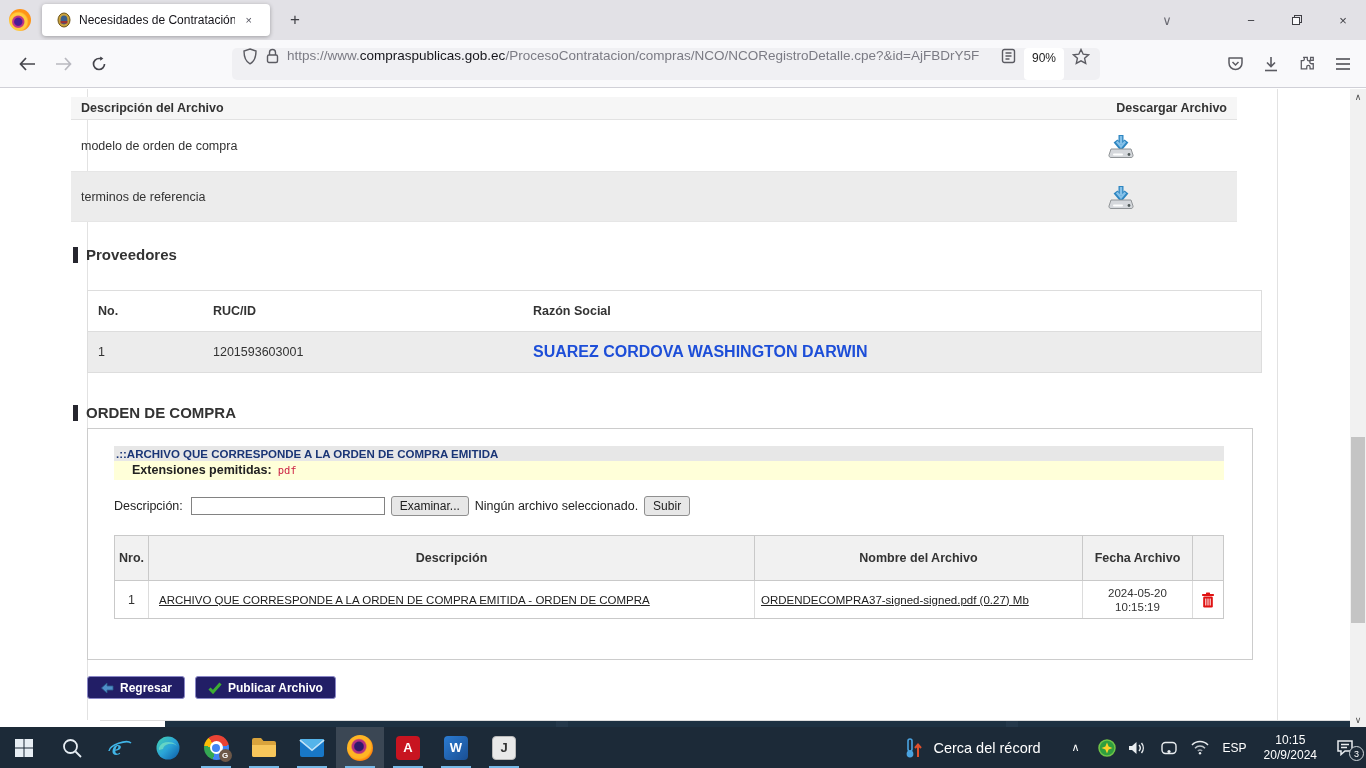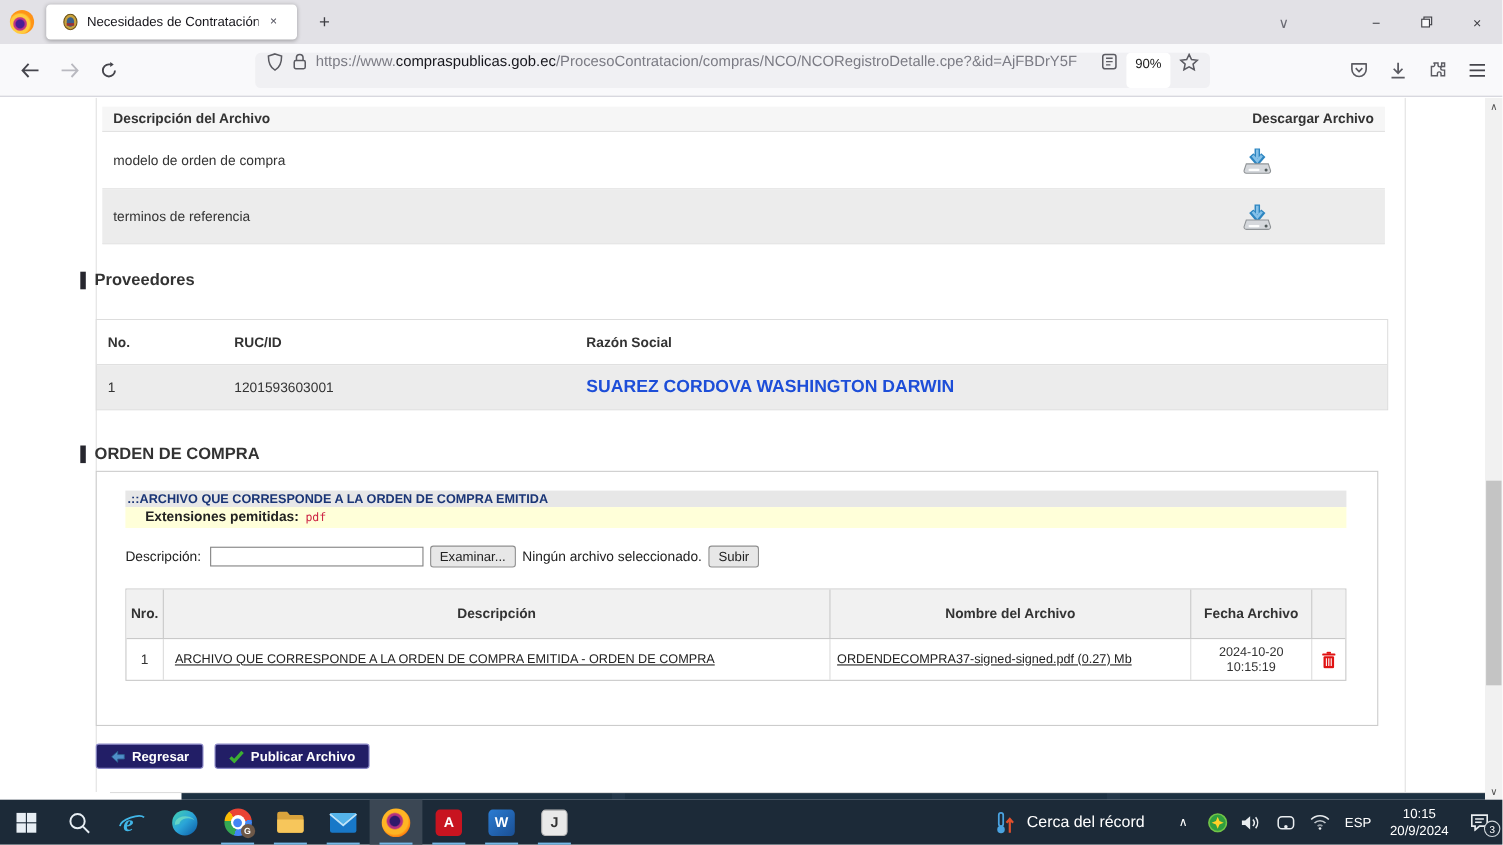--- a/index.html
+++ b/index.html
@@ -37,21 +37,21 @@
   .zoom-chip { background:#fff; border-radius:4px; padding:3px 8px; font-size:12px; color:#222; }
   .nav-right { margin-left:auto; display:flex; margin-right:6px; }
 
   
   .content { position:absolute; top:89px; left:0; width:1366px; height:638px; background:#fff; }
   .vline { position:absolute; top:0; width:1px; height:631px; background:#e2e2e2; }
   .hline { position:absolute; left:100px; width:1250px; top:631px; height:1px; background:#ddd; }
   .footer-strip { position:absolute; left:165px; top:632px; width:1185px; height:6px;
     background:linear-gradient(90deg,#1d3142 0 33%, #24384a 33% 34%, #1d3142 34% 71%, #24384a 71% 72%, #1d3142 72% 100%); }
 
-  .t1 { position:absolute; left:93px; top:8px; width:1166px; font-size:12.5px; color:#333; }
+  .t1 { position:absolute; left:71px; top:8px; width:1166px; font-size:12.5px; color:#333; }
   .t1 .hd { display:grid; grid-template-columns:1fr 232px; background:#f6f6f6;
     border-bottom:1px solid #e2e2e2; font-weight:bold; }
   .t1 .hd > div { padding:4px 10px; }
   .t1 .hd > div:last-child { text-align:right; }
   .t1 .row { display:grid; grid-template-columns:1fr 232px; align-items:center;
     border-bottom:1px solid #e6e6e6; }
   .t1 .row.alt { background:#ececec; }
   .t1 .row > div:first-child { padding:0 10px; }
   .t1 .row > div:last-child { display:flex; justify-content:center; }
   .t1 .r1 { height:50px; } .t1 .r2 { height:52px; }
@@ -319,21 +319,21 @@
         </div>
         <div class="row">
           <div class="nro">1</div>
           <div class="dsc">
               <a class="link-dark" href="#">ARCHIVO QUE CORRESPONDE A LA ORDEN DE COMPRA EMITIDA - ORDEN DE COMPRA</a>
             </div>
           <div class="fil">
               <a class="link-dark" href="#">ORDENDECOMPRA37-signed-signed.pdf (0.27) Mb</a>
             </div>
           <div class="dat">
-            <div>2024-10-20</div>
+            <div>2024-05-20</div>
             <div>10:15:19</div>
           </div>
           <div>
             <svg width="14" height="16" viewBox="0 0 14 16">
               <rect x="2.2" y="4.5" width="9.6" height="11" rx="1.2" fill="#e01212"></rect>
               <rect x="1" y="2" width="12" height="2" rx="0.8" fill="#e01212"></rect>
               <rect x="5" y="0.6" width="4" height="1.8" rx="0.6" fill="#e01212"></rect>
               <path d="M4.8 6.5 v7 M7 6.5 v7 M9.2 6.5 v7" stroke="#fff" stroke-width="1"></path>
             </svg>
           </div>

